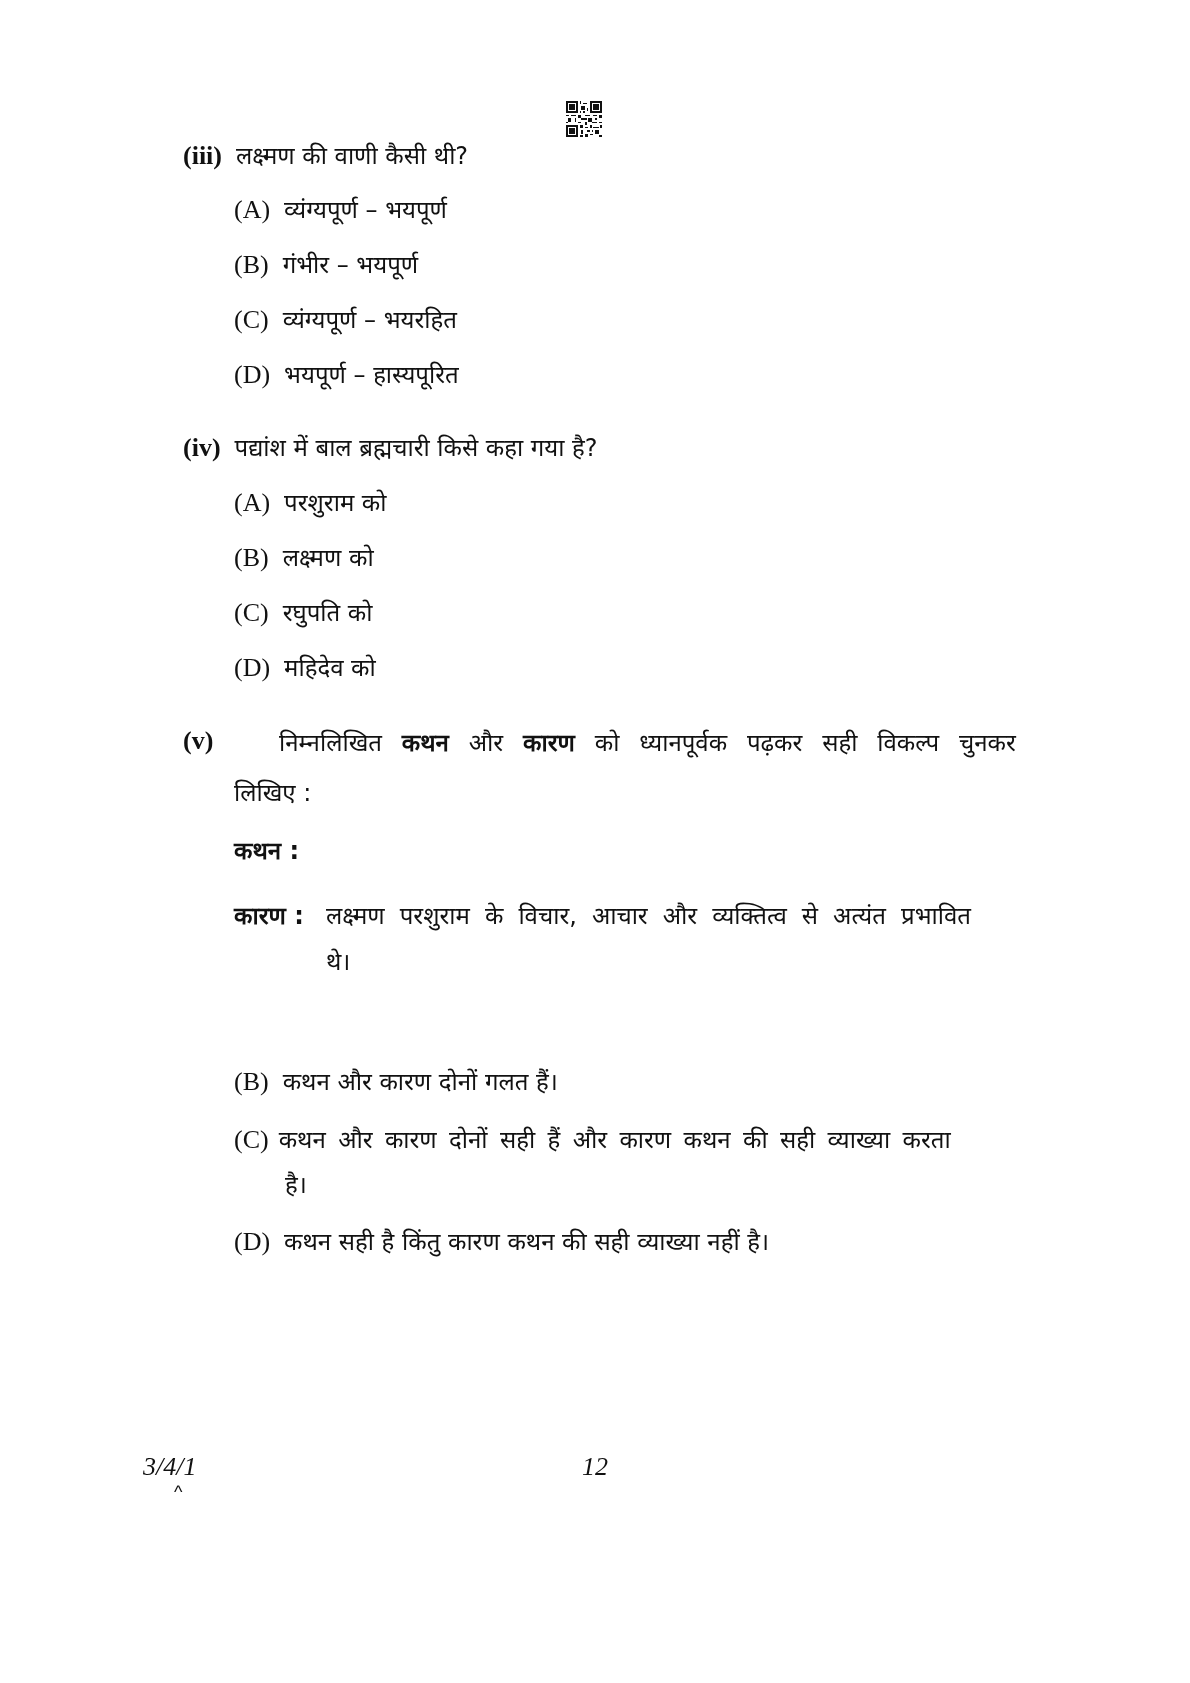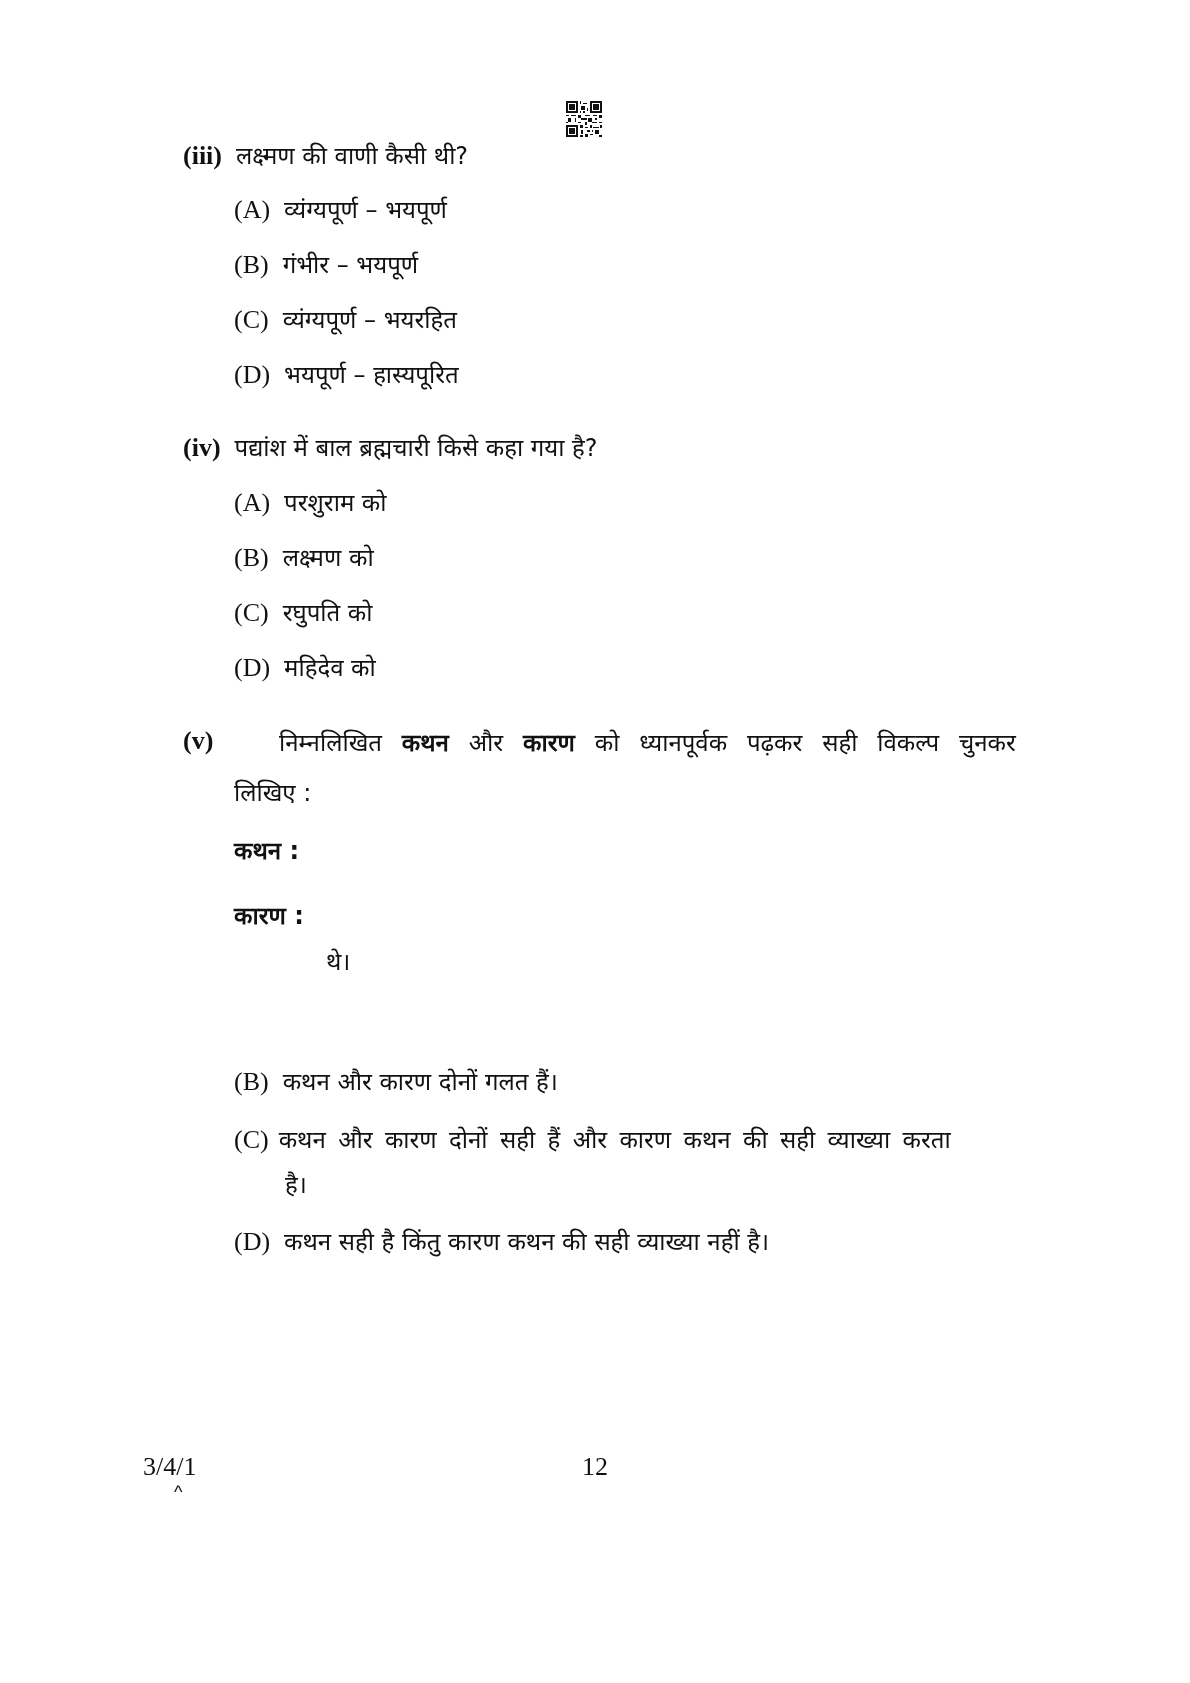--- a/index.html
+++ b/index.html
@@ -47,20 +47,21 @@
   }
   .opt-text {
     font-family: "DejaVu Sans", sans-serif;
     font-size: 24px;
     margin-left: 14px;
   }
   .bold { font-weight: bold; }
   .foot {
     font-family: "Liberation Serif", serif;
     font-size: 26px;
+    font-style: italic;
   }
   .caret {
     font-family: "Liberation Sans", sans-serif;
     font-size: 18px;
   }
   .justify-line {
     display: flex;
     justify-content: space-between;
     width: 737px;
     margin-left: 45px;
@@ -168,20 +169,21 @@
     <span>पढ़कर</span>
     <span>सही</span>
     <span>विकल्प</span>
     <span>चुनकर</span>
   </div>
   <div class="abs hi" style="left:234px; top:775px;">लिखिए :</div>
 
   <div class="abs hi bold" style="left:234px; top:833px;">कथन :</div>
 
   <div class="abs hi bold" style="left:234px; top:898px;">कारण :</div>
+  <div class="abs hi" style="left:326px; top:898px; width:645px; text-align:justify; text-align-last:justify;">लक्ष्मण परशुराम के विचार, आचार और व्यक्तित्व से अत्यंत प्रभावित</div>
   <div class="abs hi" style="left:326px; top:944px;">थे।</div>
 
   <div class="abs" style="left:234px; top:1064px;">
     <span class="opt-label">(B)</span><span class="opt-text">कथन और कारण दोनों गलत हैं।</span>
   </div>
   <div class="abs" style="left:234px; top:1122px;">
     <span class="opt-label">(C)</span><span class="opt-text" style="display:inline-block; width:672px; text-align:justify; text-align-last:justify; margin-left:10px;">कथन और कारण दोनों सही हैं और कारण कथन की सही व्याख्या करता</span>
   </div>
   <div class="abs hi" style="left:285px; top:1167px;">है।</div>
   <div class="abs" style="left:234px; top:1224px;">

